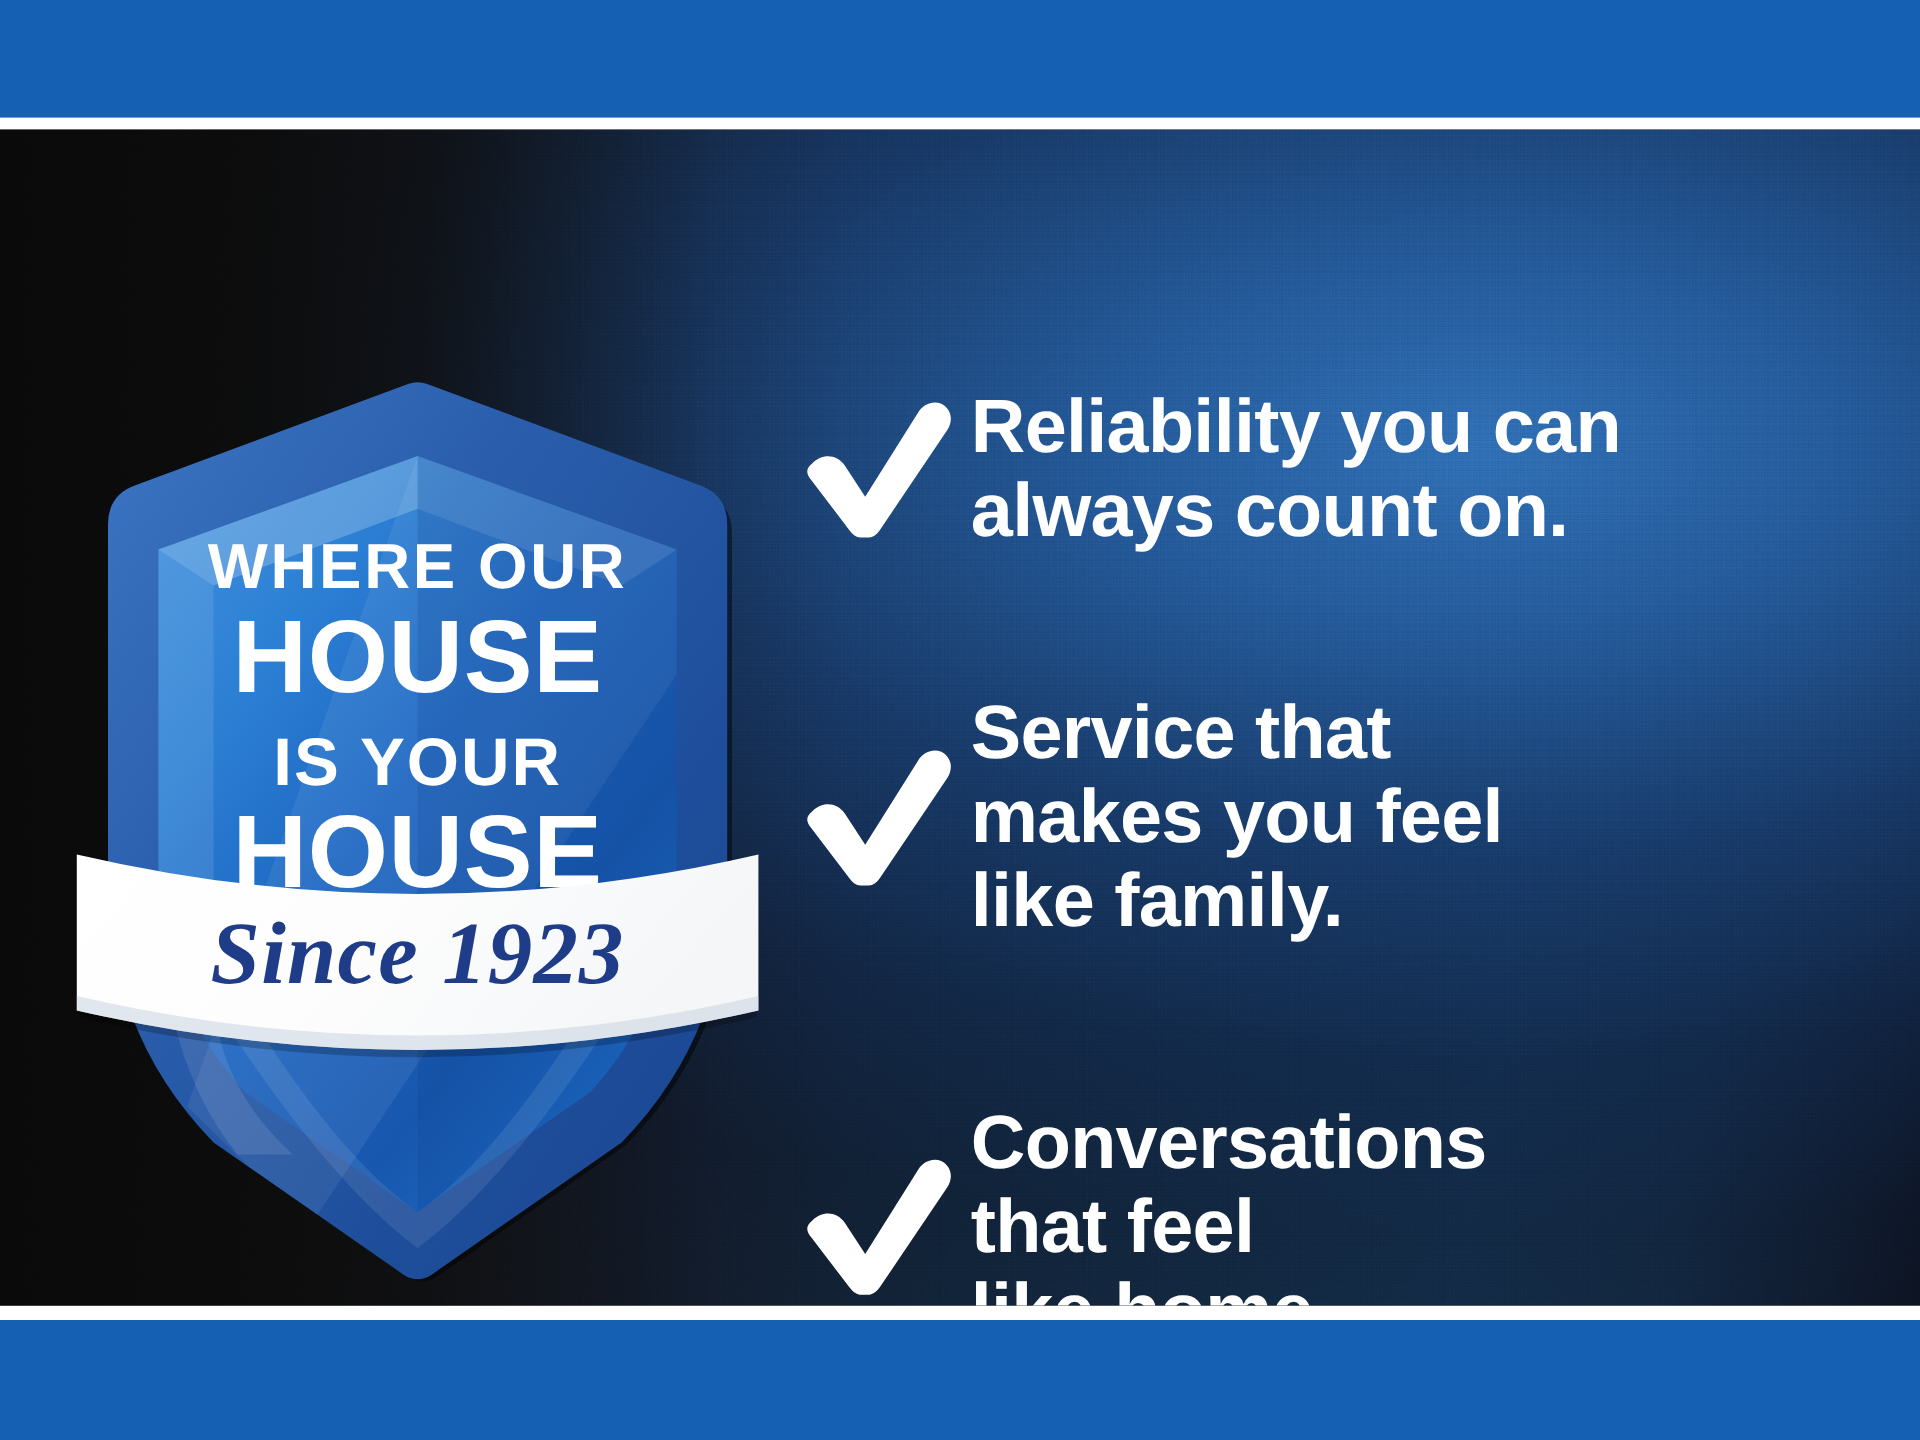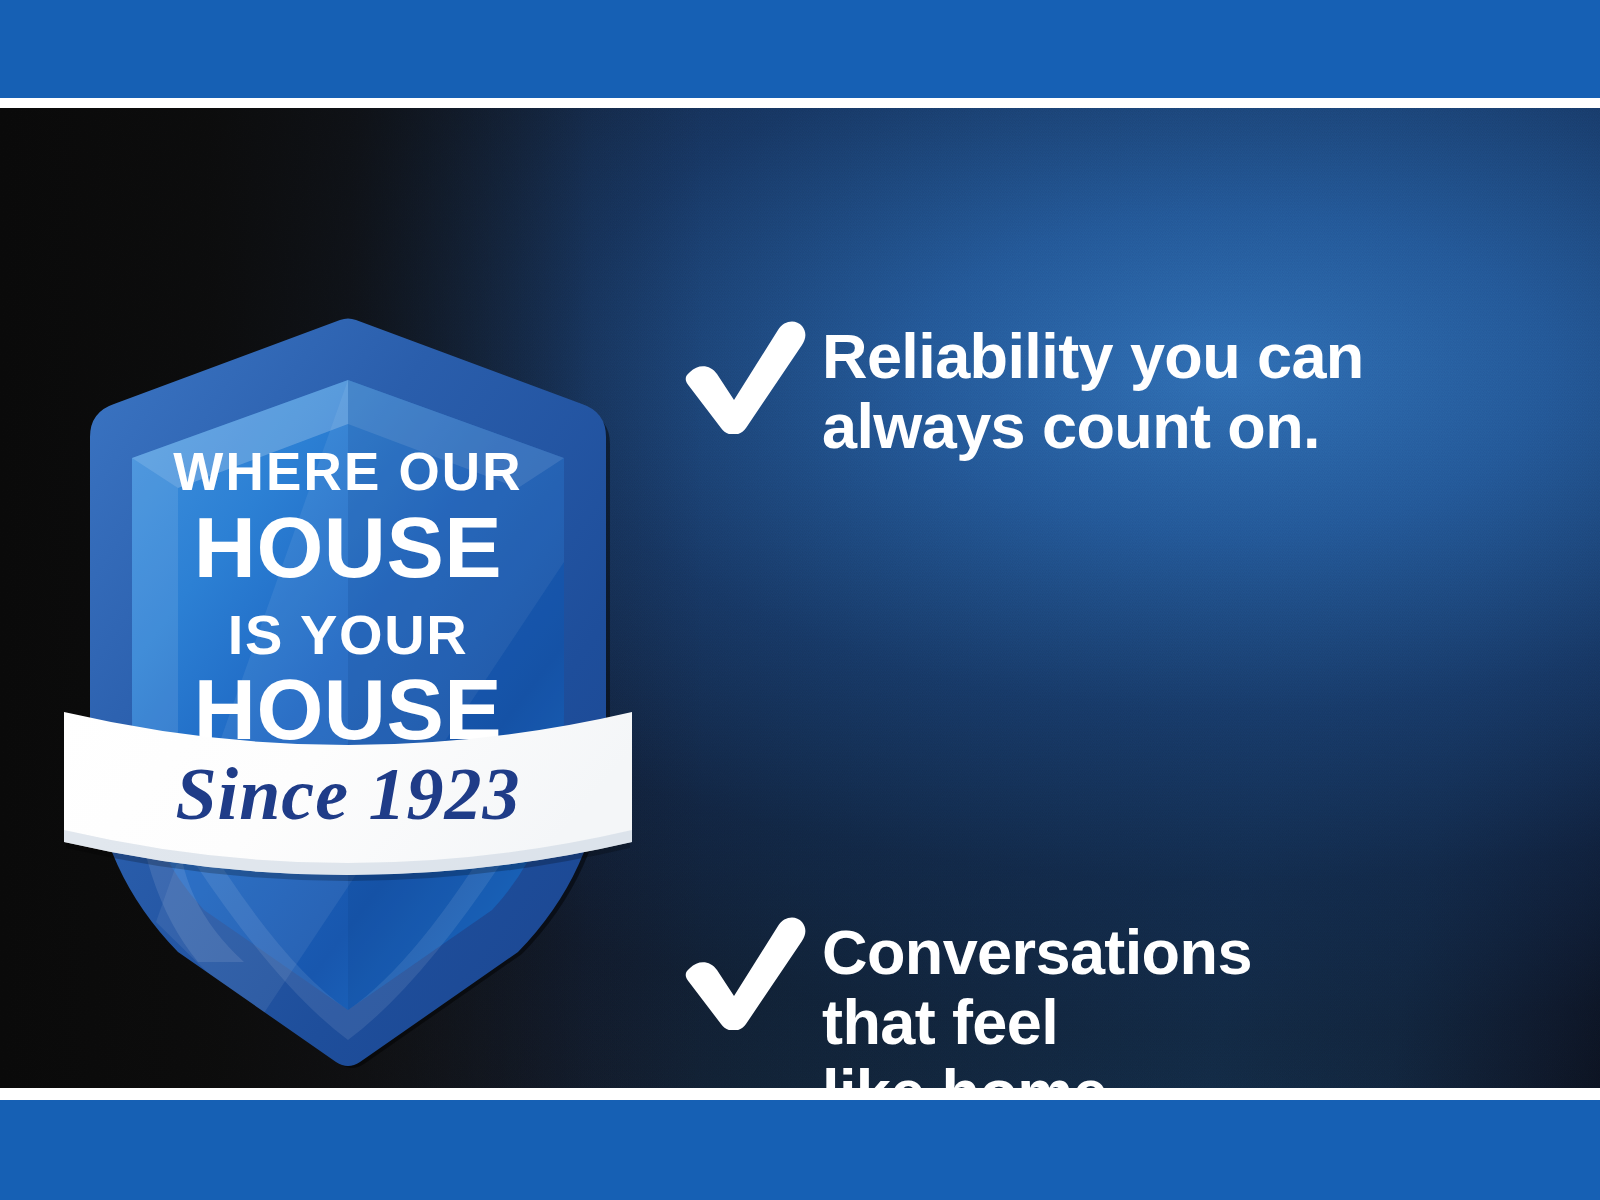--- a/index.html
+++ b/index.html
@@ -126,23 +126,23 @@
   
   #benefits {
     position: absolute;
     left: 660px;
     top: 108px;
     width: 900px;
     height: 980px;
   }
   .benefit {
     position: absolute;
-    left: 16px;
+    left: 3px;
     display: flex;
-    align-items: flex-start;
+    align-items: center;
   }
   #benefit-0 { top: 100px; }
   #benefit-1 { top: 355px; }
   #benefit-2 { top: 665px; margin-top: 31px; }
 
   .check-icon {
     flex: 0 0 auto;
     width: 132px;
     height: 118px;
     margin-right: 14px;
@@ -310,20 +310,39 @@
                      L 70 112
                      C 64 121 51 121 45 112
                      L 13 70
                      C 8 64 9 60 14 56 Z" fill="#ffffff"></path>
           </svg>
         </span>
         <span class="benefit-text">Reliability you can
 always count on.</span>
       </div>
 
+      <div class="benefit" id="benefit-1">
+        <span class="check-icon">
+          <svg viewBox="0 0 132 118" xmlns="http://www.w3.org/2000/svg">
+            <path d="M 14 56
+                     C 22 48 34 48 41 58
+                     L 58 84
+                     L 102 14
+                     C 108 4 120 3 126 10
+                     C 131 16 130 23 126 29
+                     L 70 112
+                     C 64 121 51 121 45 112
+                     L 13 70
+                     C 8 64 9 60 14 56 Z" fill="#ffffff"></path>
+          </svg>
+        </span>
+        <span class="benefit-text">Service that
+makes you feel
+like family.</span>
+      </div>
 
       <div class="benefit" id="benefit-2">
         <span class="check-icon">
           <svg viewBox="0 0 132 118" xmlns="http://www.w3.org/2000/svg">
             <path d="M 14 56
                      C 22 48 34 48 41 58
                      L 58 84
                      L 102 14
                      C 108 4 120 3 126 10
                      C 131 16 130 23 126 29

